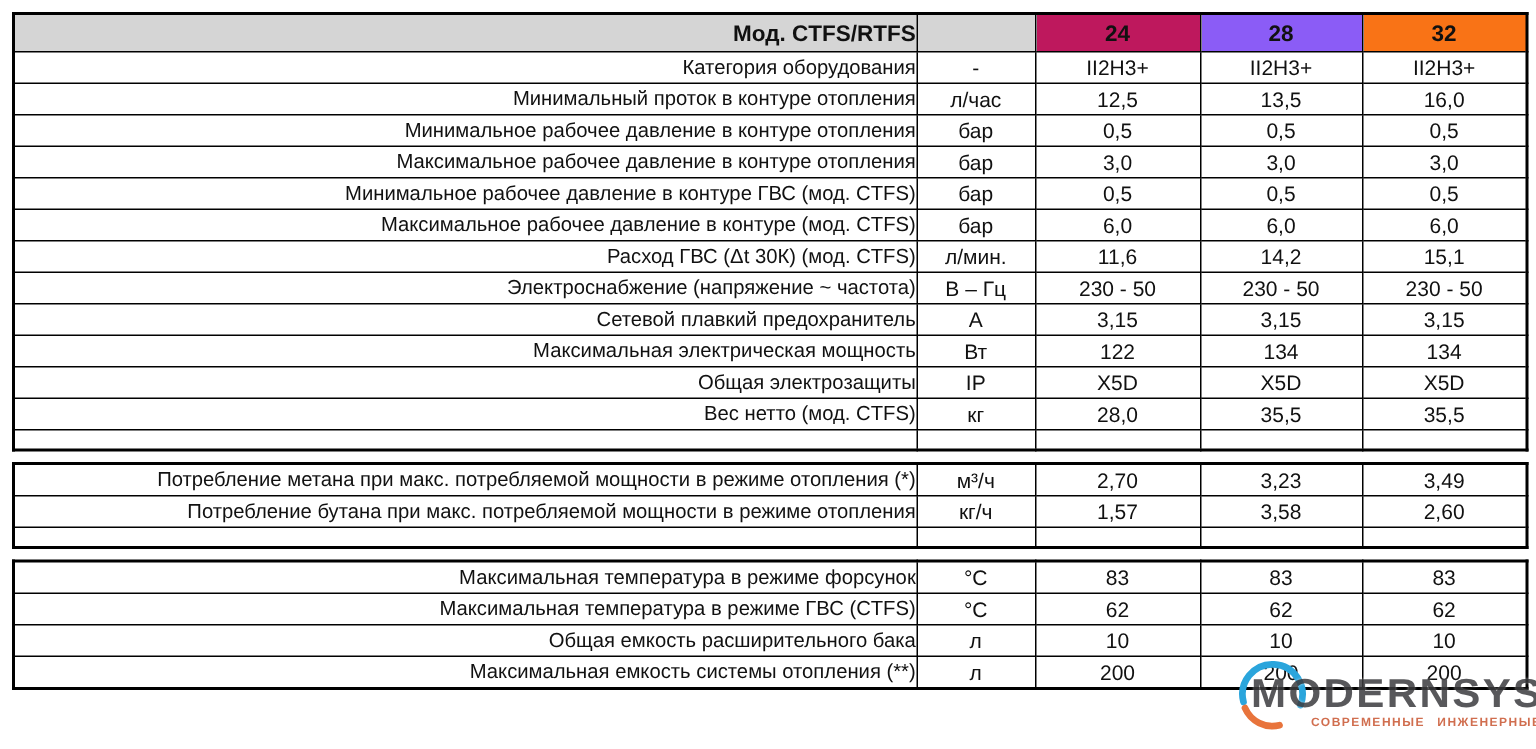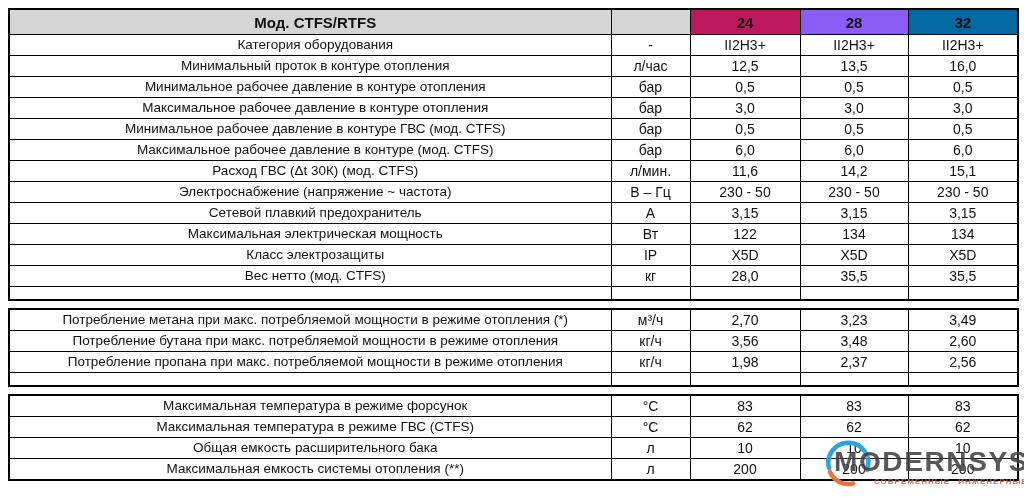--- a/index.html
+++ b/index.html
@@ -30,31 +30,31 @@
     padding: 0;
   }
   thead th {
     height: 24px;
     font-size: 15px;
     font-weight: bold;
     text-align: center;
     vertical-align: middle;
   }
   thead th.lbl {
-    text-align: center;
+    text-align: right;
     padding-left: 10px;
   }
   tbody td {
     height: 20px;
     font-size: 13.5px;
     line-height: 20px;
     vertical-align: middle;
   }
   tbody td.lbl {
-    text-align: center;
+    text-align: right;
     padding-left: 10px;
   }
   tbody td.unit, tbody td.val {
     text-align: center;
     font-size: 14px;
   }
   tr.spacer td { height: 12px; }
   
   .watermark {
     position: absolute;
@@ -101,21 +101,21 @@
         <col style="width:110px">
         <col style="width:108px">
         <col style="width:110px">
     </colgroup>
     <thead>
       <tr class="head-row">
         <th class="lbl" style="background: rgb(213, 213, 213);">Мод. CTFS/RTFS</th>
         <th class="unit" style="background: rgb(213, 213, 213);"></th>
         <th class="val" style="background: #be185d;">24</th>
         <th class="val" style="background: #8b5cf6;">28</th>
-        <th class="val" style="background: #0369a1;">32</th>
+        <th class="val" style="background: #f97316;">32</th>
       </tr>
     </thead>
     <tbody>
         <tr>
           <td class="lbl">Категория оборудования</td>
           <td class="unit">-</td>
           <td class="val">II2H3+</td>
           <td class="val">II2H3+</td>
           <td class="val">II2H3+</td>
         </tr>
@@ -176,21 +176,21 @@
           <td class="val">3,15</td>
         </tr>
         <tr>
           <td class="lbl">Максимальная электрическая мощность</td>
           <td class="unit">Вт</td>
           <td class="val">122</td>
           <td class="val">134</td>
           <td class="val">134</td>
         </tr>
         <tr>
-          <td class="lbl">Класс электрозащиты</td>
+          <td class="lbl">Общая электрозащиты</td>
           <td class="unit">IP</td>
           <td class="val">X5D</td>
           <td class="val">X5D</td>
           <td class="val">X5D</td>
         </tr>
         <tr>
           <td class="lbl">Вес нетто (мод. CTFS)</td>
           <td class="unit">кг</td>
           <td class="val">28,0</td>
           <td class="val">35,5</td>
@@ -218,30 +218,23 @@
         <tr>
           <td class="lbl">Потребление метана при макс. потребляемой мощности в режиме отопления (*)</td>
           <td class="unit">м³/ч</td>
           <td class="val">2,70</td>
           <td class="val">3,23</td>
           <td class="val">3,49</td>
         </tr>
         <tr>
           <td class="lbl">Потребление бутана при макс. потребляемой мощности в режиме отопления</td>
           <td class="unit">кг/ч</td>
-          <td class="val">3,56</td>
-          <td class="val">3,48</td>
+          <td class="val">1,57</td>
+          <td class="val">3,58</td>
           <td class="val">2,60</td>
-        </tr>
-        <tr>
-          <td class="lbl">Потребление пропана при макс. потребляемой мощности в режиме отопления</td>
-          <td class="unit">кг/ч</td>
-          <td class="val">1,98</td>
-          <td class="val">2,37</td>
-          <td class="val">2,56</td>
         </tr>
         <tr class="spacer">
           <td class="lbl"></td>
           <td class="unit"></td>
           <td class="val"></td>
           <td class="val"></td>
           <td class="val"></td>
         </tr>
       </tbody>
   </table>

